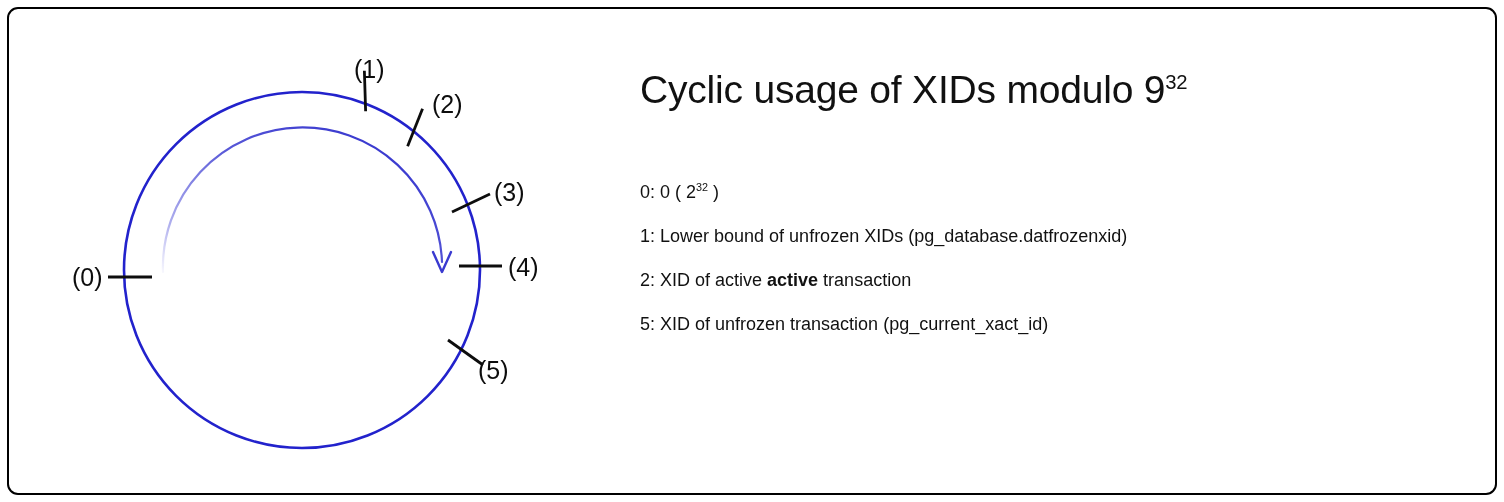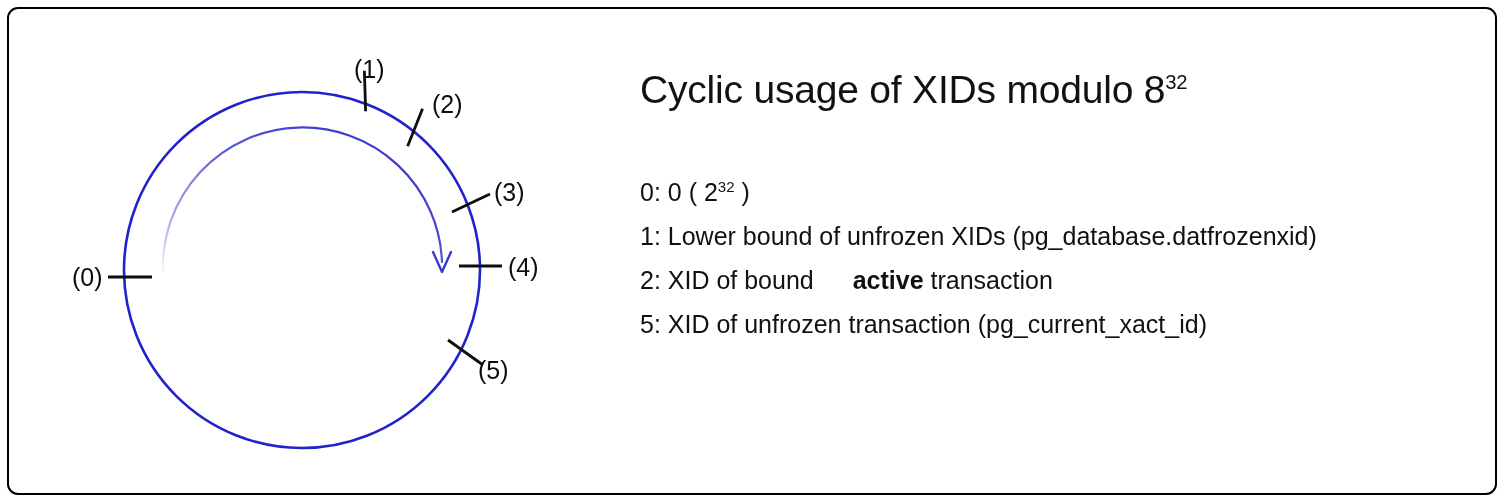--- a/index.html
+++ b/index.html
@@ -69,34 +69,33 @@
     vertical-align: super;
     line-height: 0;
   }
   .legend {
     position: absolute;
     left: 0px;
     top: 170px;
     width: 840px;
   }
   .legend-line {
-    font-size: 25px;
+    font-size: 18px;
     color: #111111;
     line-height: 44px;
     height: 44px;
     white-space: nowrap;
   }
   .legend-line sup {
     font-size: 0.6em;
     vertical-align: super;
     line-height: 0;
   }
   .legend-line b {
     font-weight: 700;
-    margin-left: 32px;
   }
 </style>
 </head>
 <body>
 
 <div id="page">
 
   <div class="frame-border"></div>
 
   <div class="diagram">
@@ -126,29 +125,29 @@
       <text class="tick-label" x="354" y="78">(1)</text>
       <text class="tick-label" x="432" y="113">(2)</text>
       <text class="tick-label" x="494" y="201">(3)</text>
       <text class="tick-label" x="508" y="276">(4)</text>
       <text class="tick-label" x="478" y="379">(5)</text>
     </svg>
   </div>
 
   <div class="content">
 
-    <div class="title"><span>Cyclic usage of XIDs modulo 8</span><sup>32</sup></div>
+    <div class="title"><span>Cyclic usage of XIDs modulo 9</span><sup>32</sup></div>
 
     <div class="legend">
 
       <div class="legend-line"><span>0: 0 ( 2</span><sup>32</sup><span> )</span></div>
 
       <div class="legend-line">1: Lower bound of unfrozen XIDs (pg_database.datfrozenxid)</div>
 
-      <div class="legend-line"><span>2: XID of bound </span><b>active</b><span> transaction</span></div>
+      <div class="legend-line"><span>2: XID of active </span><b>active</b><span> transaction</span></div>
 
 
 
       <div class="legend-line">5: XID of unfrozen transaction (pg_current_xact_id)</div>
 
     </div>
   </div>
 
 </div>
 

